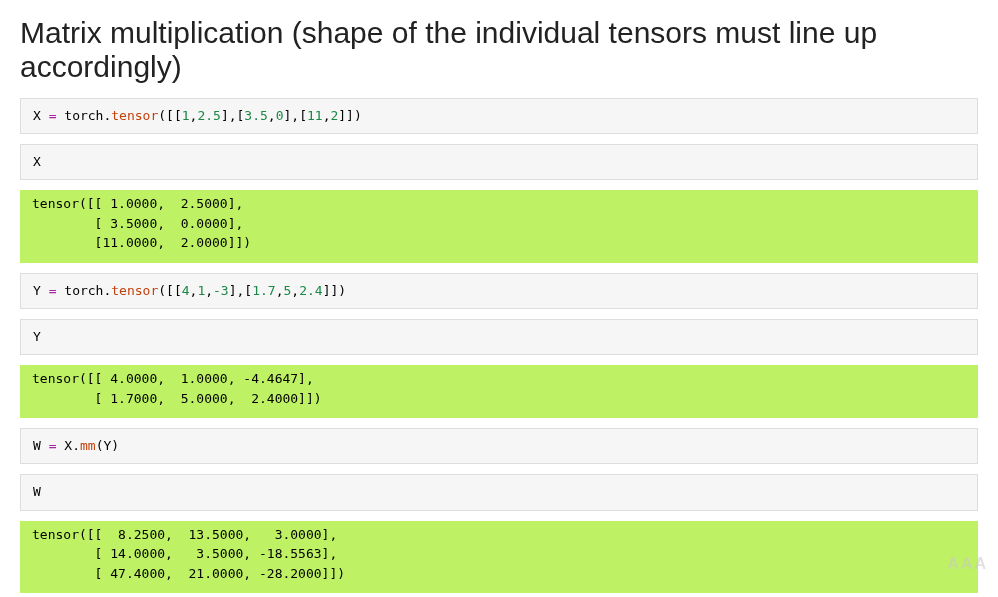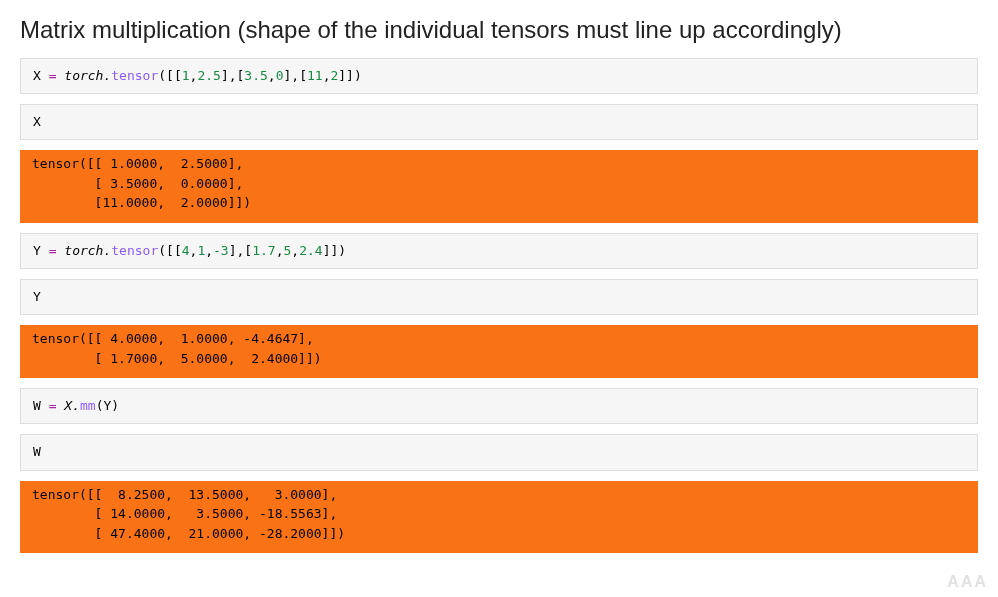--- a/index.html
+++ b/index.html
@@ -8,56 +8,56 @@
       padding: 0;
     }
     body {
       font-family: -apple-system, BlinkMacSystemFont, "Segoe UI", Helvetica, Arial, sans-serif;
       background: #ffffff;
       padding: 16px 20px;
       width: 998px;
       color: #000;
     }
     .heading {
-      font-size: 24px;
+      font-size: 30px;
       font-weight: 400;
       color: #222;
       margin-bottom: 14px;
     }
     .code-cell {
       background: #f6f6f6;
       border: 1px solid #ddd;
       padding: 8px 12px;
       margin-bottom: 10px;
       font-family: "Consolas", "Menlo", "DejaVu Sans Mono", monospace;
       font-size: 13px;
       line-height: 1.4;
       white-space: pre;
       overflow-x: auto;
     }
     .output-cell {
-      background: #f97316;
+      background: #bef264;
       padding: 4px 12px 10px 12px;
       margin-bottom: 10px;
       font-family: "Consolas", "Menlo", "DejaVu Sans Mono", monospace;
       font-size: 13px;
       line-height: 1.5;
       white-space: pre;
       color: #000;
     }
     .tok-var { color: #000; }
     .tok-op { color: #a626a4; }
-    .tok-builtin { color: #000; font-style: italic; }
-    .tok-func { color: #8b5cf6; }
+    .tok-builtin { color: #000; }
+    .tok-func { color: #c2410c; }
     .tok-num { color: #198844; }
     .tok-punct { color: #000; }
     .watermark {
       position: fixed;
       right: 10px;
-      bottom: 6px;
+      bottom: 24px;
       font-size: 16px;
       font-weight: 700;
       color: rgba(200,200,200,0.55);
       letter-spacing: 2px;
       pointer-events: none;
       user-select: none;
     }
   </style>
 </head>
 <body>

